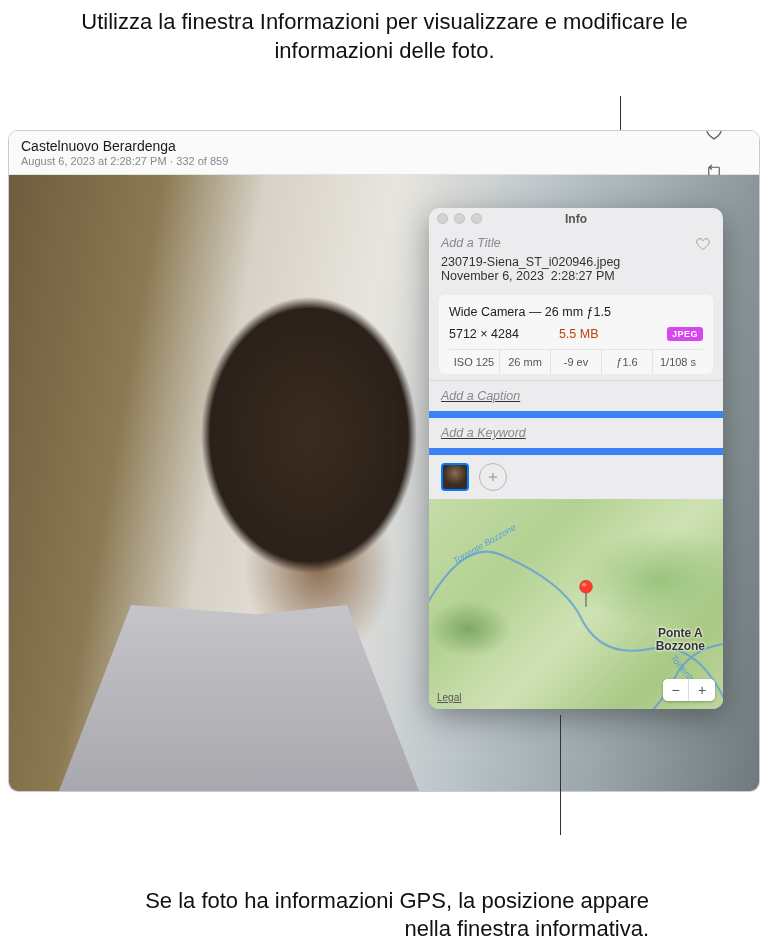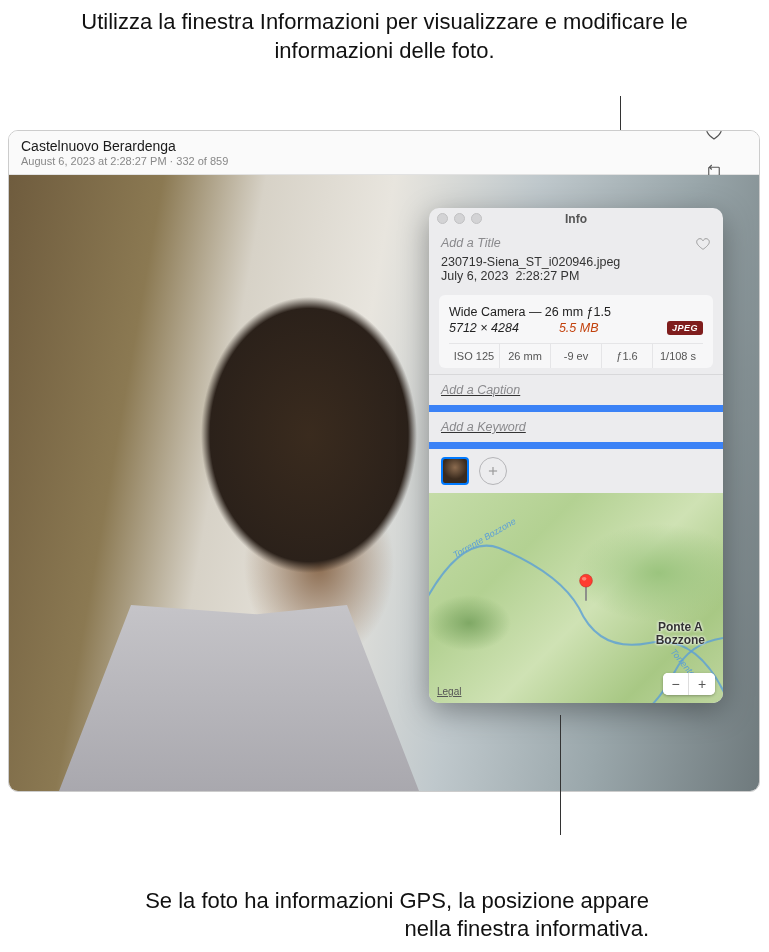--- a/index.html
+++ b/index.html
@@ -128,24 +128,24 @@
   background:#f7f7f8; margin: 6px 10px; border-radius:6px; padding:8px 10px 0 10px;
 }
 .cam-line1 { display:flex; align-items:center;}
 .cam-device { font-size:12.5px; color:#222;}
 .cam-icons { margin-left:auto; display:flex; gap:6px;}
 .cam-icons .pill {
   border:1px solid #bbb; border-radius:4px; padding:1px 4px; font-size:9px; color:#888;
   display:flex; align-items:center; gap:2px;
 }
 .cam-lens { font-size:12.5px; color:#222; margin-top:2px;}
-.cam-line3 { display:flex; align-items:flex-start; margin-top:2px;font-style:italic;}
+.cam-line3 { display:flex; align-items:flex-start; margin-top:8px;}
 .dims { font-size:12.5px; color:#222;}
 .filesize { margin-left:40px; font-size:12.5px; color:#c2410c;}
-.jpeg-badge { margin-left:auto; background:#7f1d1d; color:#fff; font-size:9px; font-weight:700; padding:2px 5px; border-radius:3px; letter-spacing:0.5px;}
+.jpeg-badge { margin-left:auto; background:#d946ef; color:#fff; font-size:9px; font-weight:700; padding:2px 5px; border-radius:3px; letter-spacing:0.5px;}
 .exif-row {
   display:flex; border-top:1px solid #e5e5e7; margin-top:8px;
 }
 .exif-cell {
   flex:1; text-align:center; font-size:11px; color:#555; padding:6px 0;
   border-right:1px solid #e5e5e7;
 }
 .exif-cell:last-child { border-right:none;}
 .caption-row, .keyword-row {
   padding: 8px 12px; border-top:1px solid #d8d8da; border-bottom:7px solid #3b82f6;text-decoration:underline;
@@ -271,21 +271,21 @@
     <div class="info-row1">
       <span class="info-inputlike">Add a Title</span>
       <span class="info-heart">
         <svg viewBox="0 0 24 24">
             <path d="M12 20s-7-4.5-9-9c-1.5-3.5 1-7 4.5-7 2 0 3.5 1.5 4.5 3 1-1.5 2.5-3 4.5-3 3.5 0 6 3.5 4.5 7-2 4.5-9 9-9 9z"></path>
           </svg>
       </span>
     </div>
     <div class="info-filename">230719-Siena_ST_i020946.jpeg</div>
     <div class="info-datetime">
-      <span>July 6, 2023</span>&nbsp;&nbsp;<span>2:28:27 PM</span>
+      <span>November 6, 2023</span>&nbsp;&nbsp;<span>2:28:27 PM</span>
     </div>
   </div>
 
   <div class="camera-block">
     <div class="cam-lens">Wide Camera — 26 mm ƒ1.5</div>
     <div class="cam-line3">
       <span class="dims">5712 × 4284</span>
       <span class="filesize">5.5 MB</span>
       <span class="jpeg-badge">JPEG</span>
     </div>

